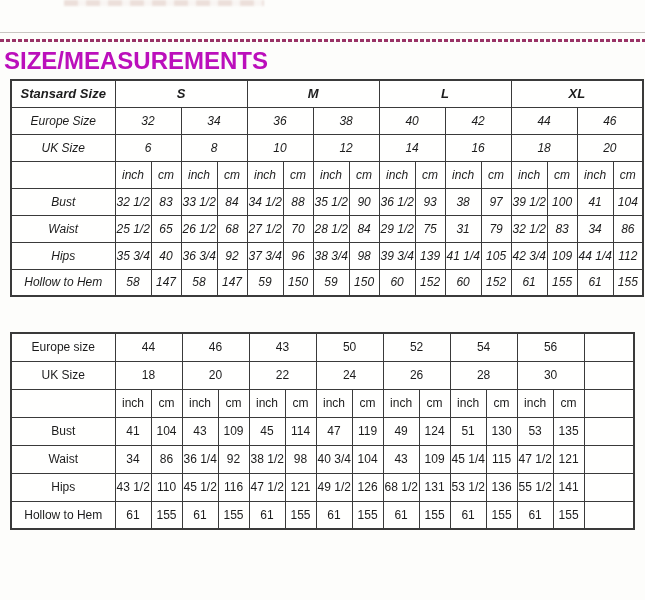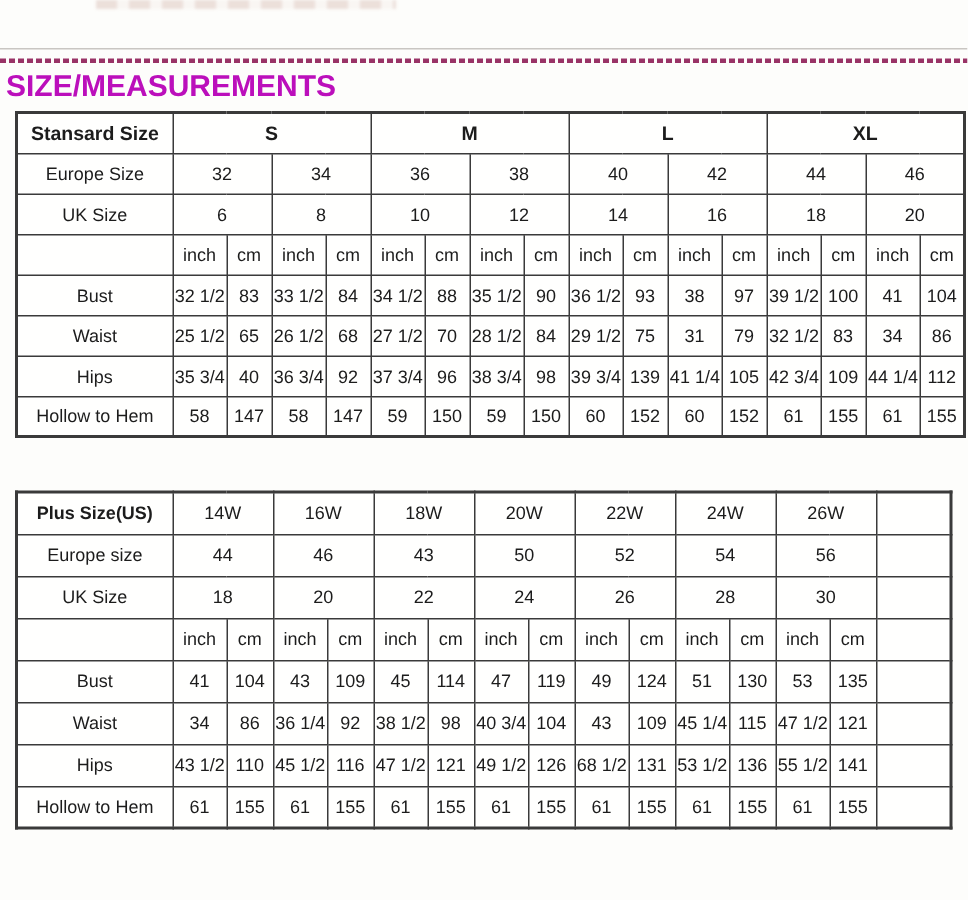--- a/index.html
+++ b/index.html
@@ -15,35 +15,35 @@
     position: absolute; top: 0; left: 64px; width: 200px; height: 6px;
     background: repeating-linear-gradient(90deg, rgba(150,70,50,.16) 0 14px, rgba(150,70,50,.04) 14px 22px);
     filter: blur(1.2px);
   }
   .gray-rule { border: 0; border-top: 1px solid #c9c6c2; margin: 0; }
   .dash-rule {
     height: 3px; margin-top: 6px;
     background: repeating-linear-gradient(90deg, #993366 0 4px, transparent 4px 6px);
   }
   .page-title {
-    color: #bb0fbb; font-size: 20px; font-weight: bold;
+    color: #bb0fbb; font-size: 24px; font-weight: bold;
     margin: 5px 0 4px 4px; letter-spacing: 0px;
   }
   table.size-table {
     border-collapse: collapse; table-layout: fixed;
     margin-left: 10px; background: #fffffe;
     border: 2px solid #3a3a3a;
   }
   .size-table td {
     border: 1px solid #3a3a3a;
     text-align: center; vertical-align: middle;
     font-size: 12px; padding: 0 1px;
     white-space: nowrap; overflow: hidden;
   }
-  .t1 { width: 632px; }
+  .t1 { width: 632px; font-style: italic; }
   .t1 tr { height: 27px; }
   .t2 { width: 623px; margin-top: 35px; }
   .t2 tr { height: 28px; }
   .lab { font-size: 13px; }
   .bold { font-weight: bold; font-size: 13px; }
   .group-row td { font-weight: bold; font-size: 13px; }
 </style>
 </head>
 <body>
 
@@ -216,31 +216,20 @@
       <col style="width:31px">
     <col style="width:36px">
       <col style="width:31px">
     <col style="width:36px">
       <col style="width:31px">
     <col style="width:36px">
       <col style="width:31px">
     <col style="width:50px">
   </colgroup>
   <tbody>
-      <tr>
-    <td class="lab bold">Plus Size(US)</td>
-    <td colspan="2">14W</td>
-        <td colspan="2">16W</td>
-        <td colspan="2">18W</td>
-        <td colspan="2">20W</td>
-        <td colspan="2">22W</td>
-        <td colspan="2">24W</td>
-        <td colspan="2">26W</td>
-        <td></td>
-  </tr>
   <tr>
     <td class="lab">Europe size</td>
     <td colspan="2">44</td>
         <td colspan="2">46</td>
         <td colspan="2">43</td>
         <td colspan="2">50</td>
         <td colspan="2">52</td>
         <td colspan="2">54</td>
         <td colspan="2">56</td>
         <td></td>

